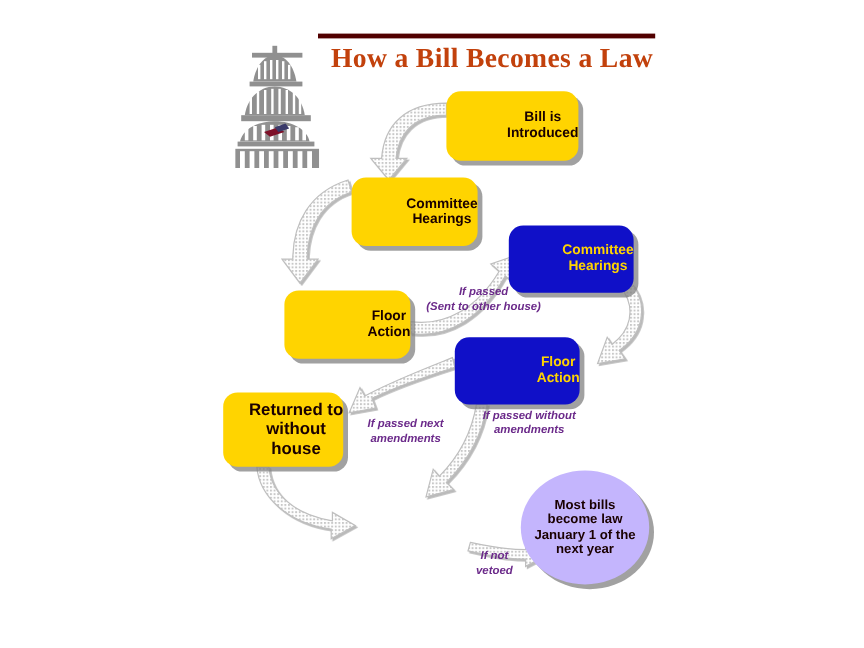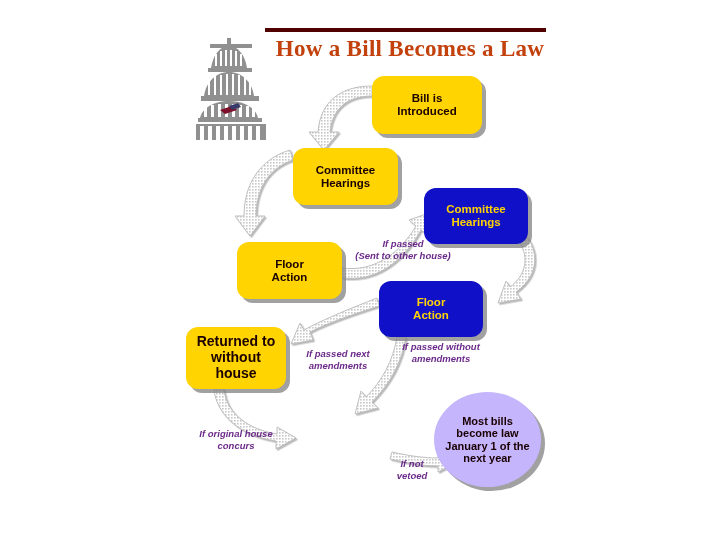--- a/index.html
+++ b/index.html
@@ -27,20 +27,21 @@
   
   .node{
     position:absolute;box-sizing:border-box;
     display:flex;align-items:center;justify-content:center;
     text-align:center;line-height:1.12;
     font-weight:bold;
   }
   .rbox{
     border-radius:12px;
     box-shadow:4px 4px 0 rgba(130,130,130,.75);
+    justify-content:flex-end;
   }
   .yellow{background:#FFD400;color:#1a0000;}
   .blue{background:#1010C8;color:#FFD400;}
   .green{background:#c4b5fd;color:#1a0000;border-radius:50%;
          box-shadow:4px 4px 0 rgba(130,130,130,.75);}
 
   .trapwrap{position:absolute;}
   .trap{
     position:absolute;left:0;top:0;width:100%;height:100%;
     background:#FF0000;
@@ -215,23 +216,19 @@
   <div class="caption" style="left:288px;top:348px;width:100px;">
     <span>If passed next</span><br>
     <span>amendments</span>
   </div>
 
   <div class="caption" style="left:386px;top:341px;width:110px;">
     <span>If passed without</span><br>
     <span>amendments</span>
   </div>
 
-  <div class="caption" style="left:180px;top:428px;width:112px;">
-    <span>If original house</span><br>
-    <span>concurs</span>
-  </div>
 
   <div class="caption" style="left:385px;top:458px;width:54px;">
     <span>If not</span><br>
     <span>vetoed</span>
   </div>
 
 </div>
 
 </body></html>

